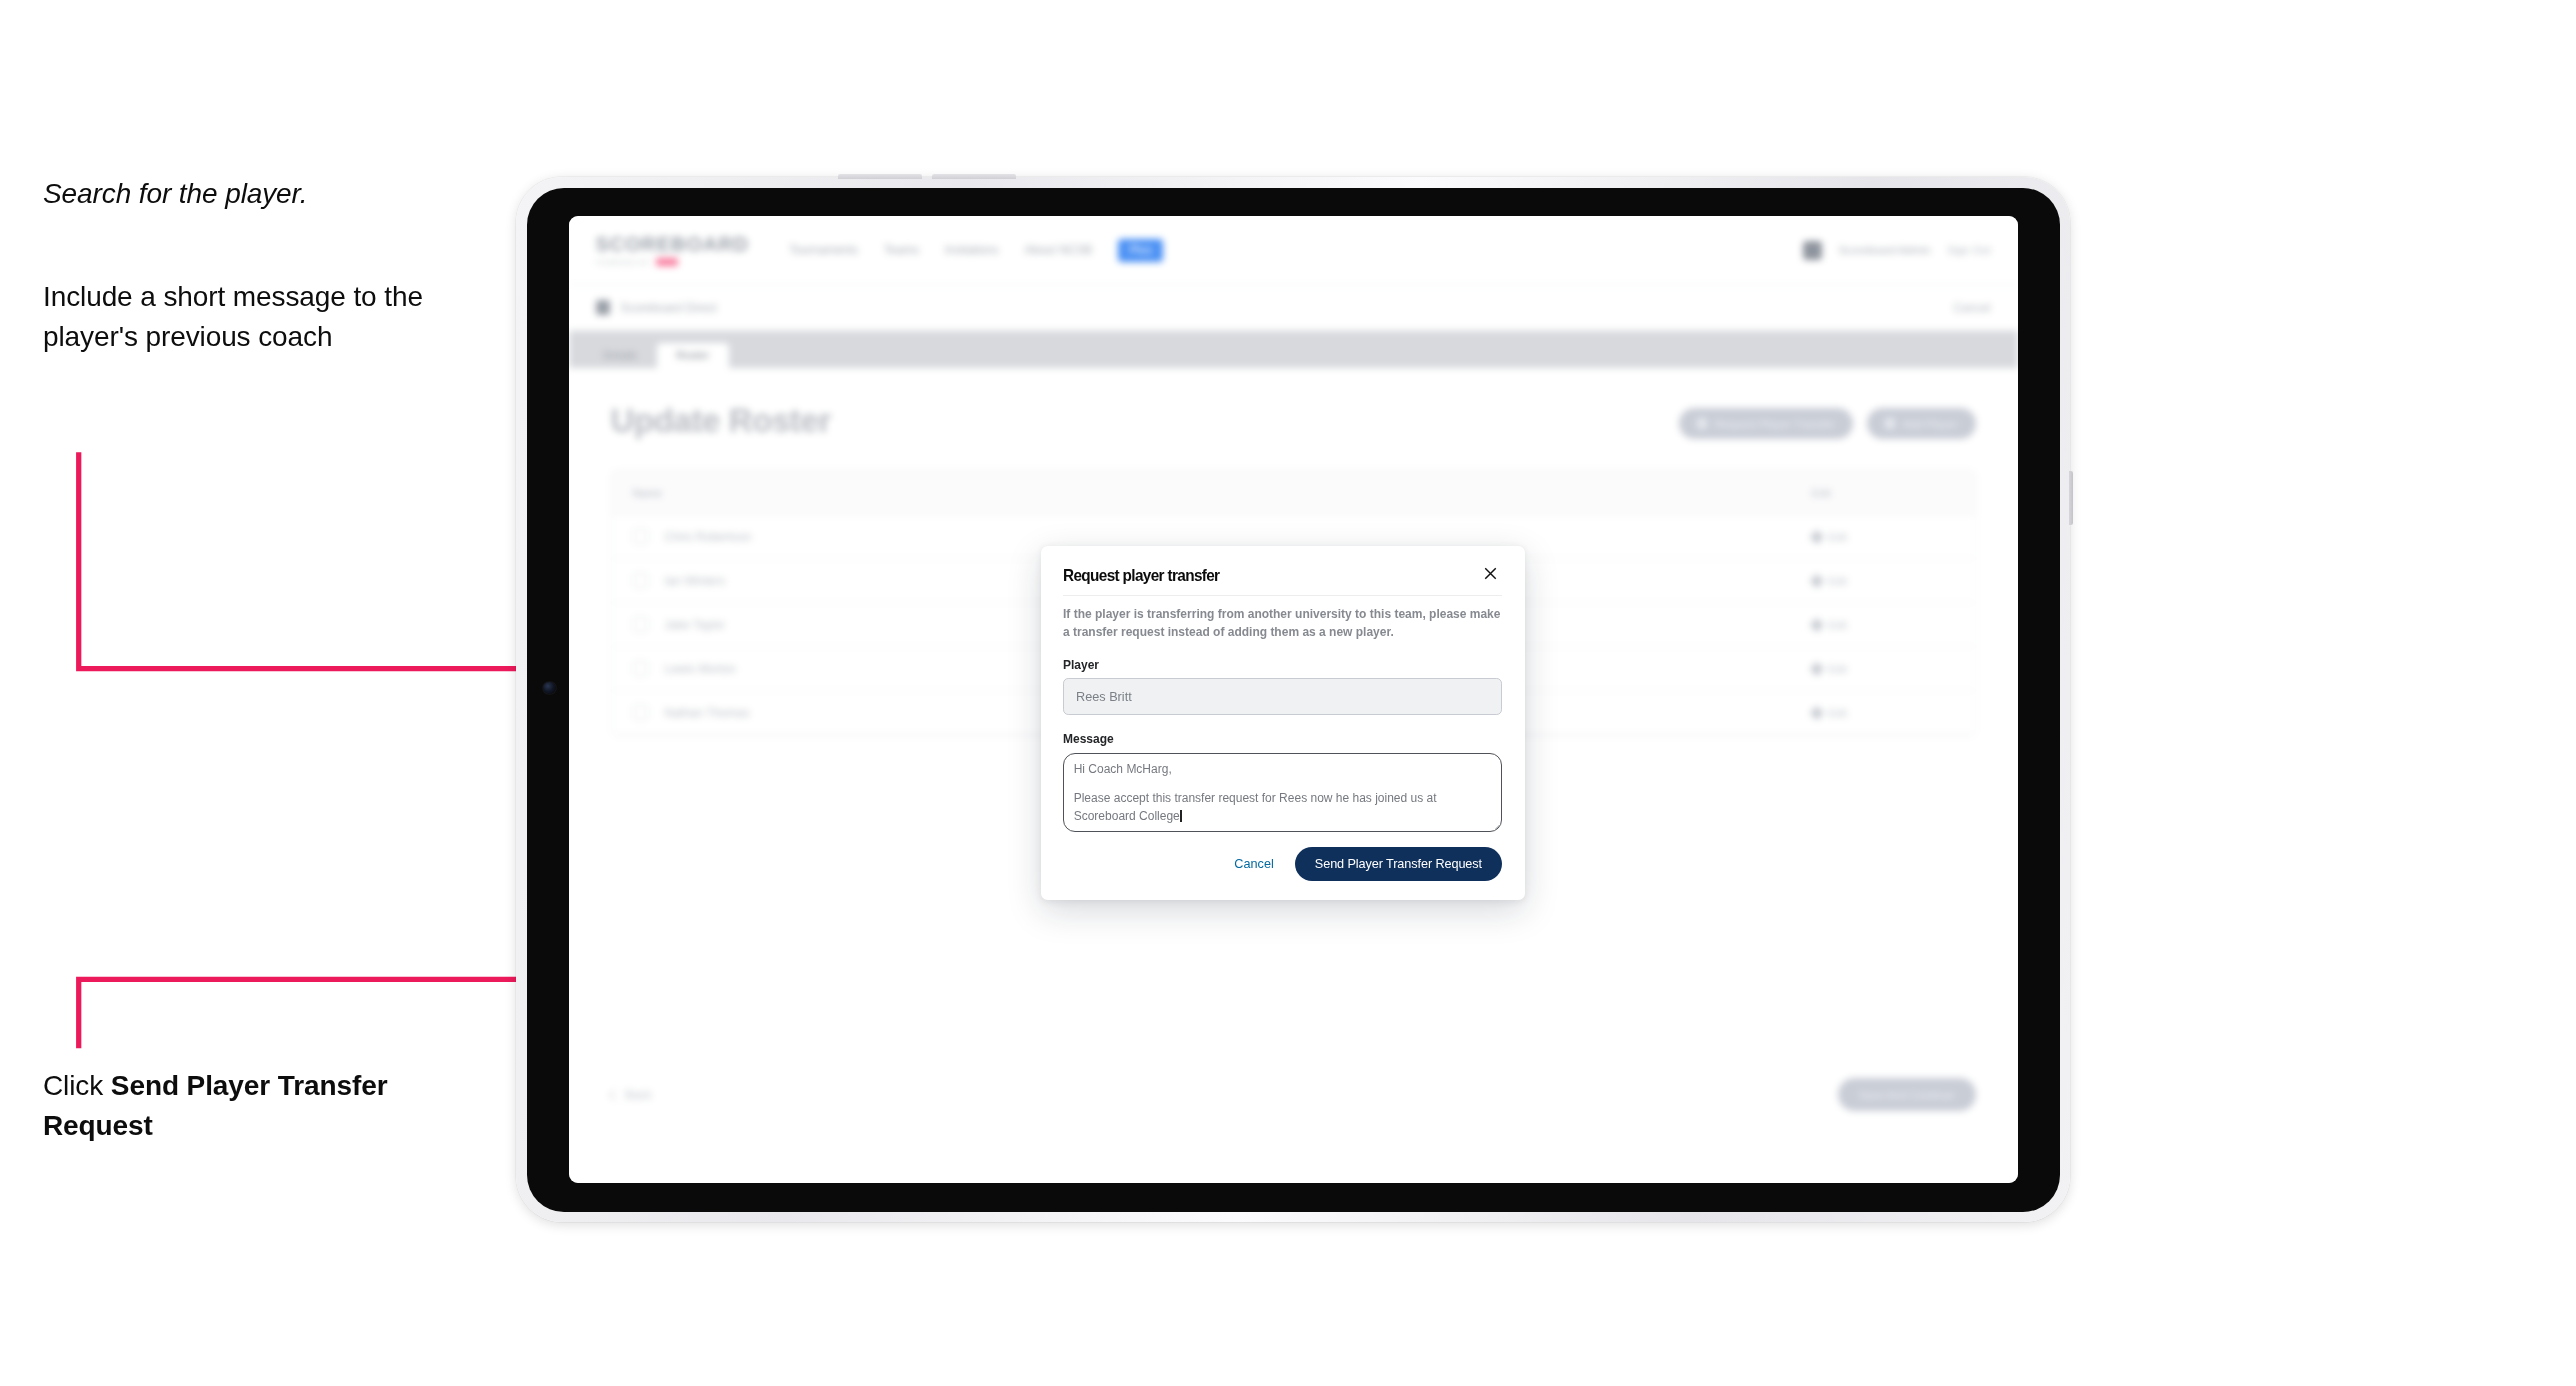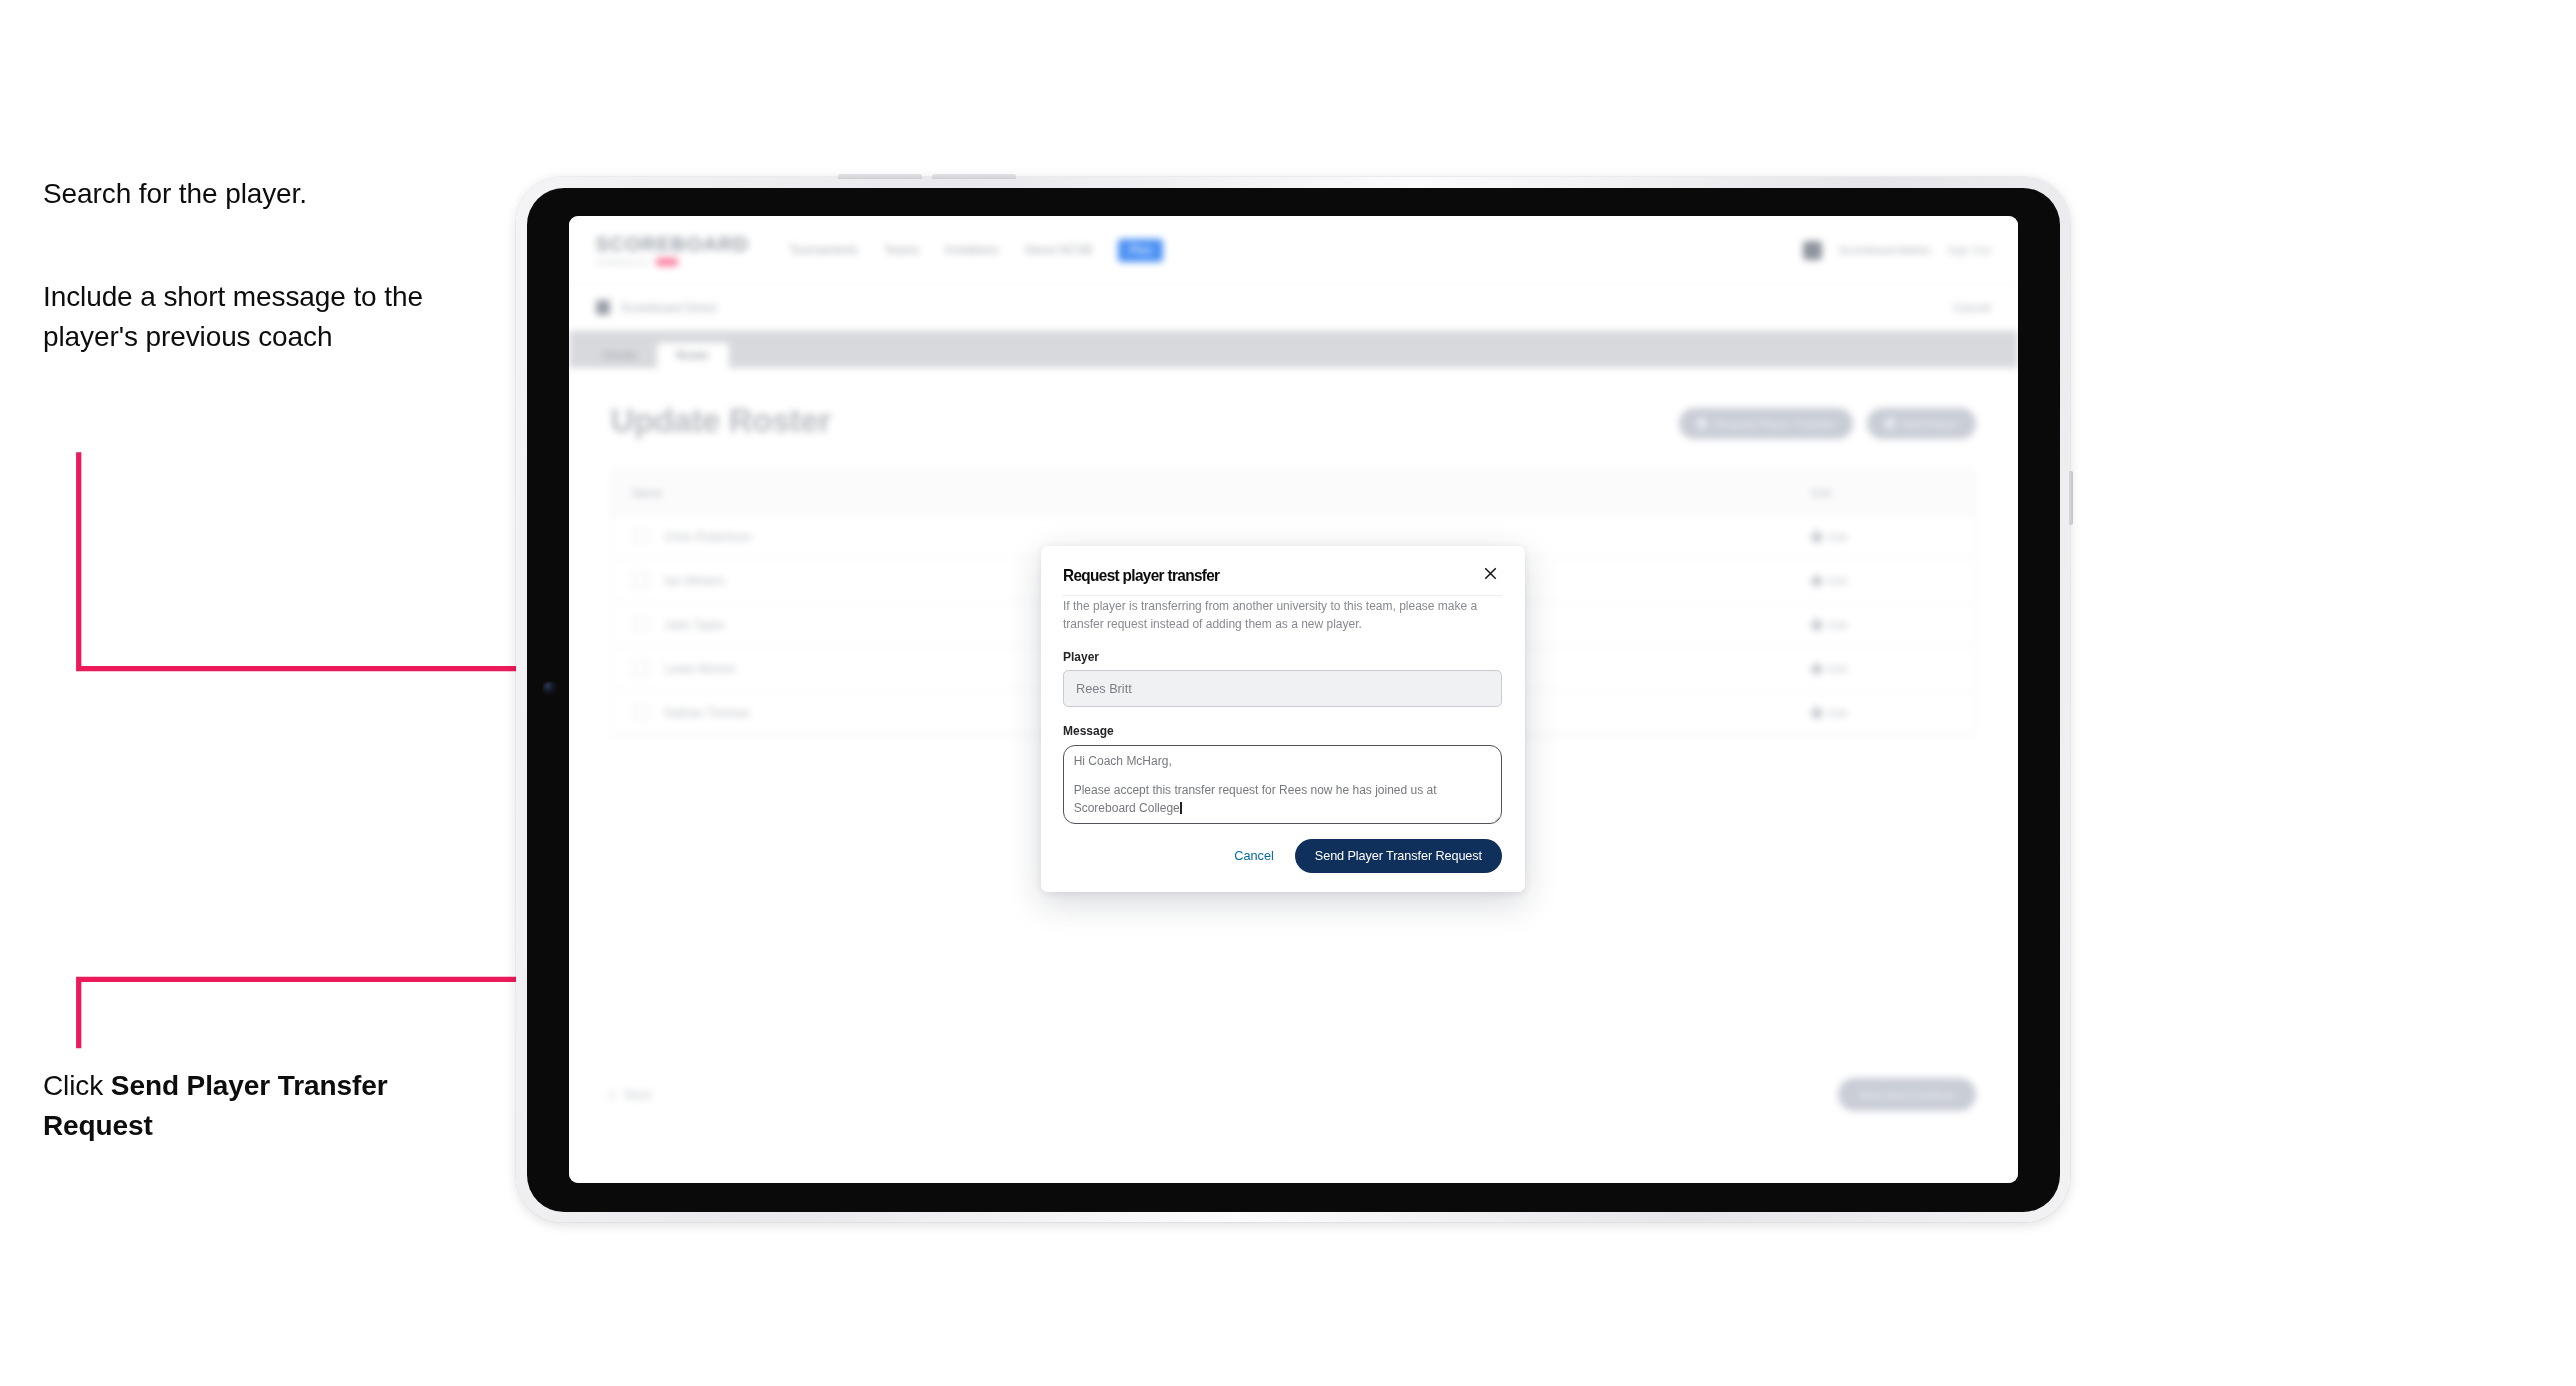--- a/index.html
+++ b/index.html
@@ -18,21 +18,21 @@
 
   
   .annot {
     position: absolute;
     color: #0d0d0d;
     font-family: "Liberation Sans", sans-serif;
     font-size: 28px;
     line-height: 1.44;
     letter-spacing: -0.1px;
   }
-  #annot-search { left: 43px; top: 174px; width: 464px; }
+  #annot-search { left: 43px; top: 174px; width: 464px; font-style: italic; }
   #annot-message { left: 43px; top: 277px; width: 449px; }
   #annot-click { left: 43px; top: 1066px; width: 389px; }
   .annot b { font-weight: bold; }
 
   
   .arrow-layer {
     position: absolute;
     left: 0; top: 0;
     width: 2576px; height: 1386px;
     pointer-events: none;
@@ -354,24 +354,25 @@
     transform-origin: left center;
   }
   .modal-close {
     margin-left: auto;
     width: 22.5px; height: 22.5px;
     display: flex; align-items: center; justify-content: center;
     cursor: pointer;
     margin-top: -3px;
   }
   .modal-desc {
-    margin-top: 1px;
+    margin-top: 9px;
     font-size: 12px;
     line-height: 1.52;
     color: #868a90;
+    font-weight: bold;
   }
   .field-label {
     margin-top: 16.5px;
     font-size: 12px;
     font-weight: bold;
     color: #232528;
   }
   .player-input {
     margin-top: 6.7px;
     width: 100%;

